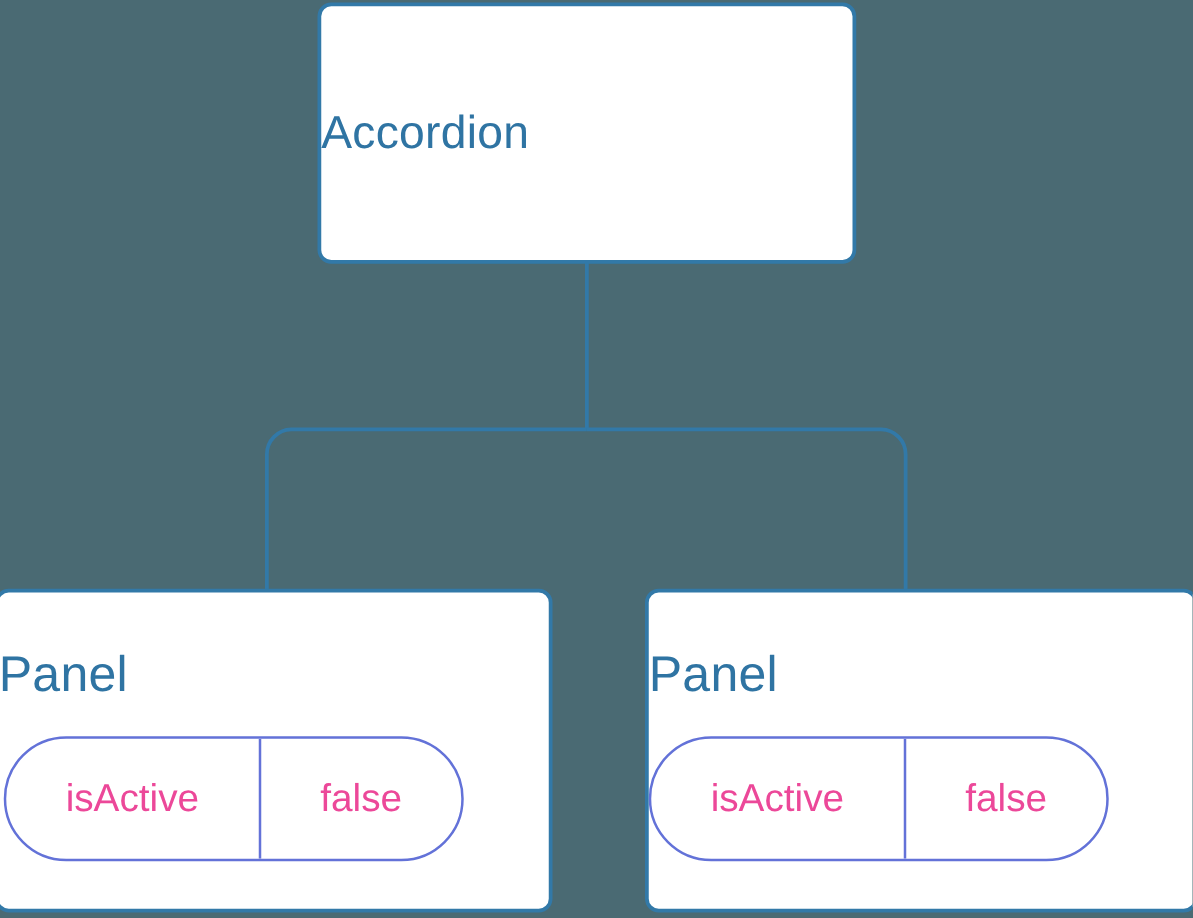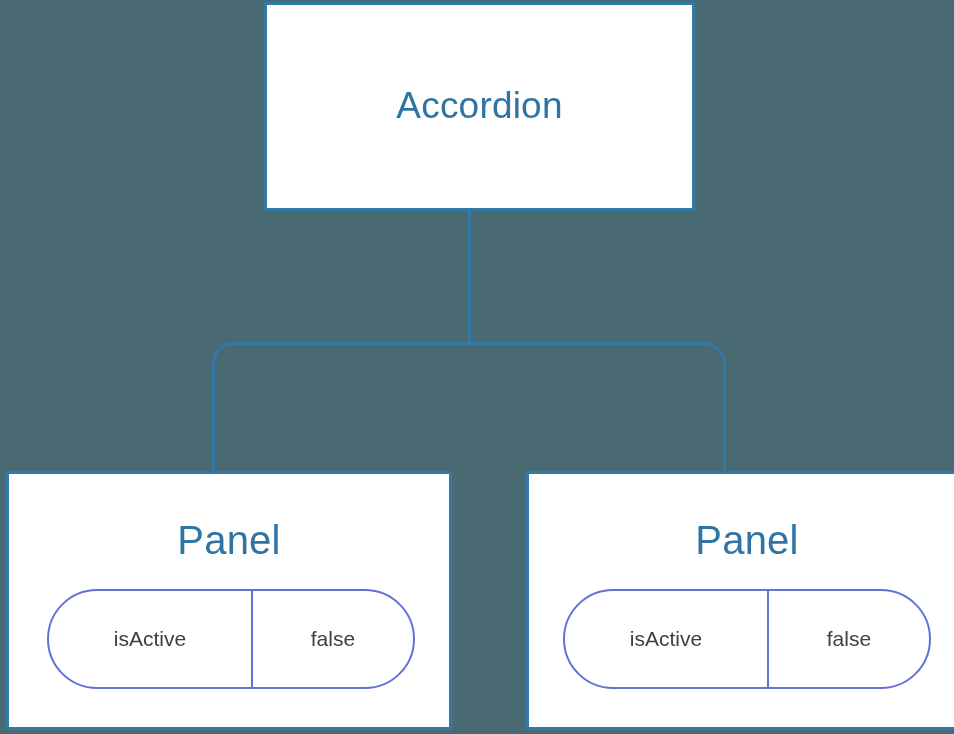--- a/index.html
+++ b/index.html
@@ -31,26 +31,25 @@
     width: 954px;
     height: 734px;
     z-index: 1;
   }
 
   
   .node-card {
     position: absolute;
     background: #ffffff;
     border: 3px solid #3279a8;
-    border-radius: 0;
+    border-radius: 11px;
     z-index: 2;
     display: flex;
     flex-direction: column;
-    align-items: center;
-    margin-left: 10px;
+    align-items: flex-start;
   }
 
   
   #node-accordion {
     left: 254px;
     top: 2px;
     width: 431px;
     height: 209px;
     justify-content: center;
   }
@@ -108,22 +107,22 @@
   #node-panel-right .prop-pill {
     width: 368px;
     margin-top: 27px;
     margin-left: 0px;
   }
 
   .prop-key, .prop-value {
     display: flex;
     align-items: center;
     justify-content: center;
-    color: #404040;
-    font-size: 21px;
+    color: #ec4899;
+    font-size: 31px;
     font-weight: 400;
     white-space: nowrap;
   }
 
   .prop-key {
     flex: 0 0 56%;
     border-right: 2px solid #6372d8;
   }
 
   .prop-value {

